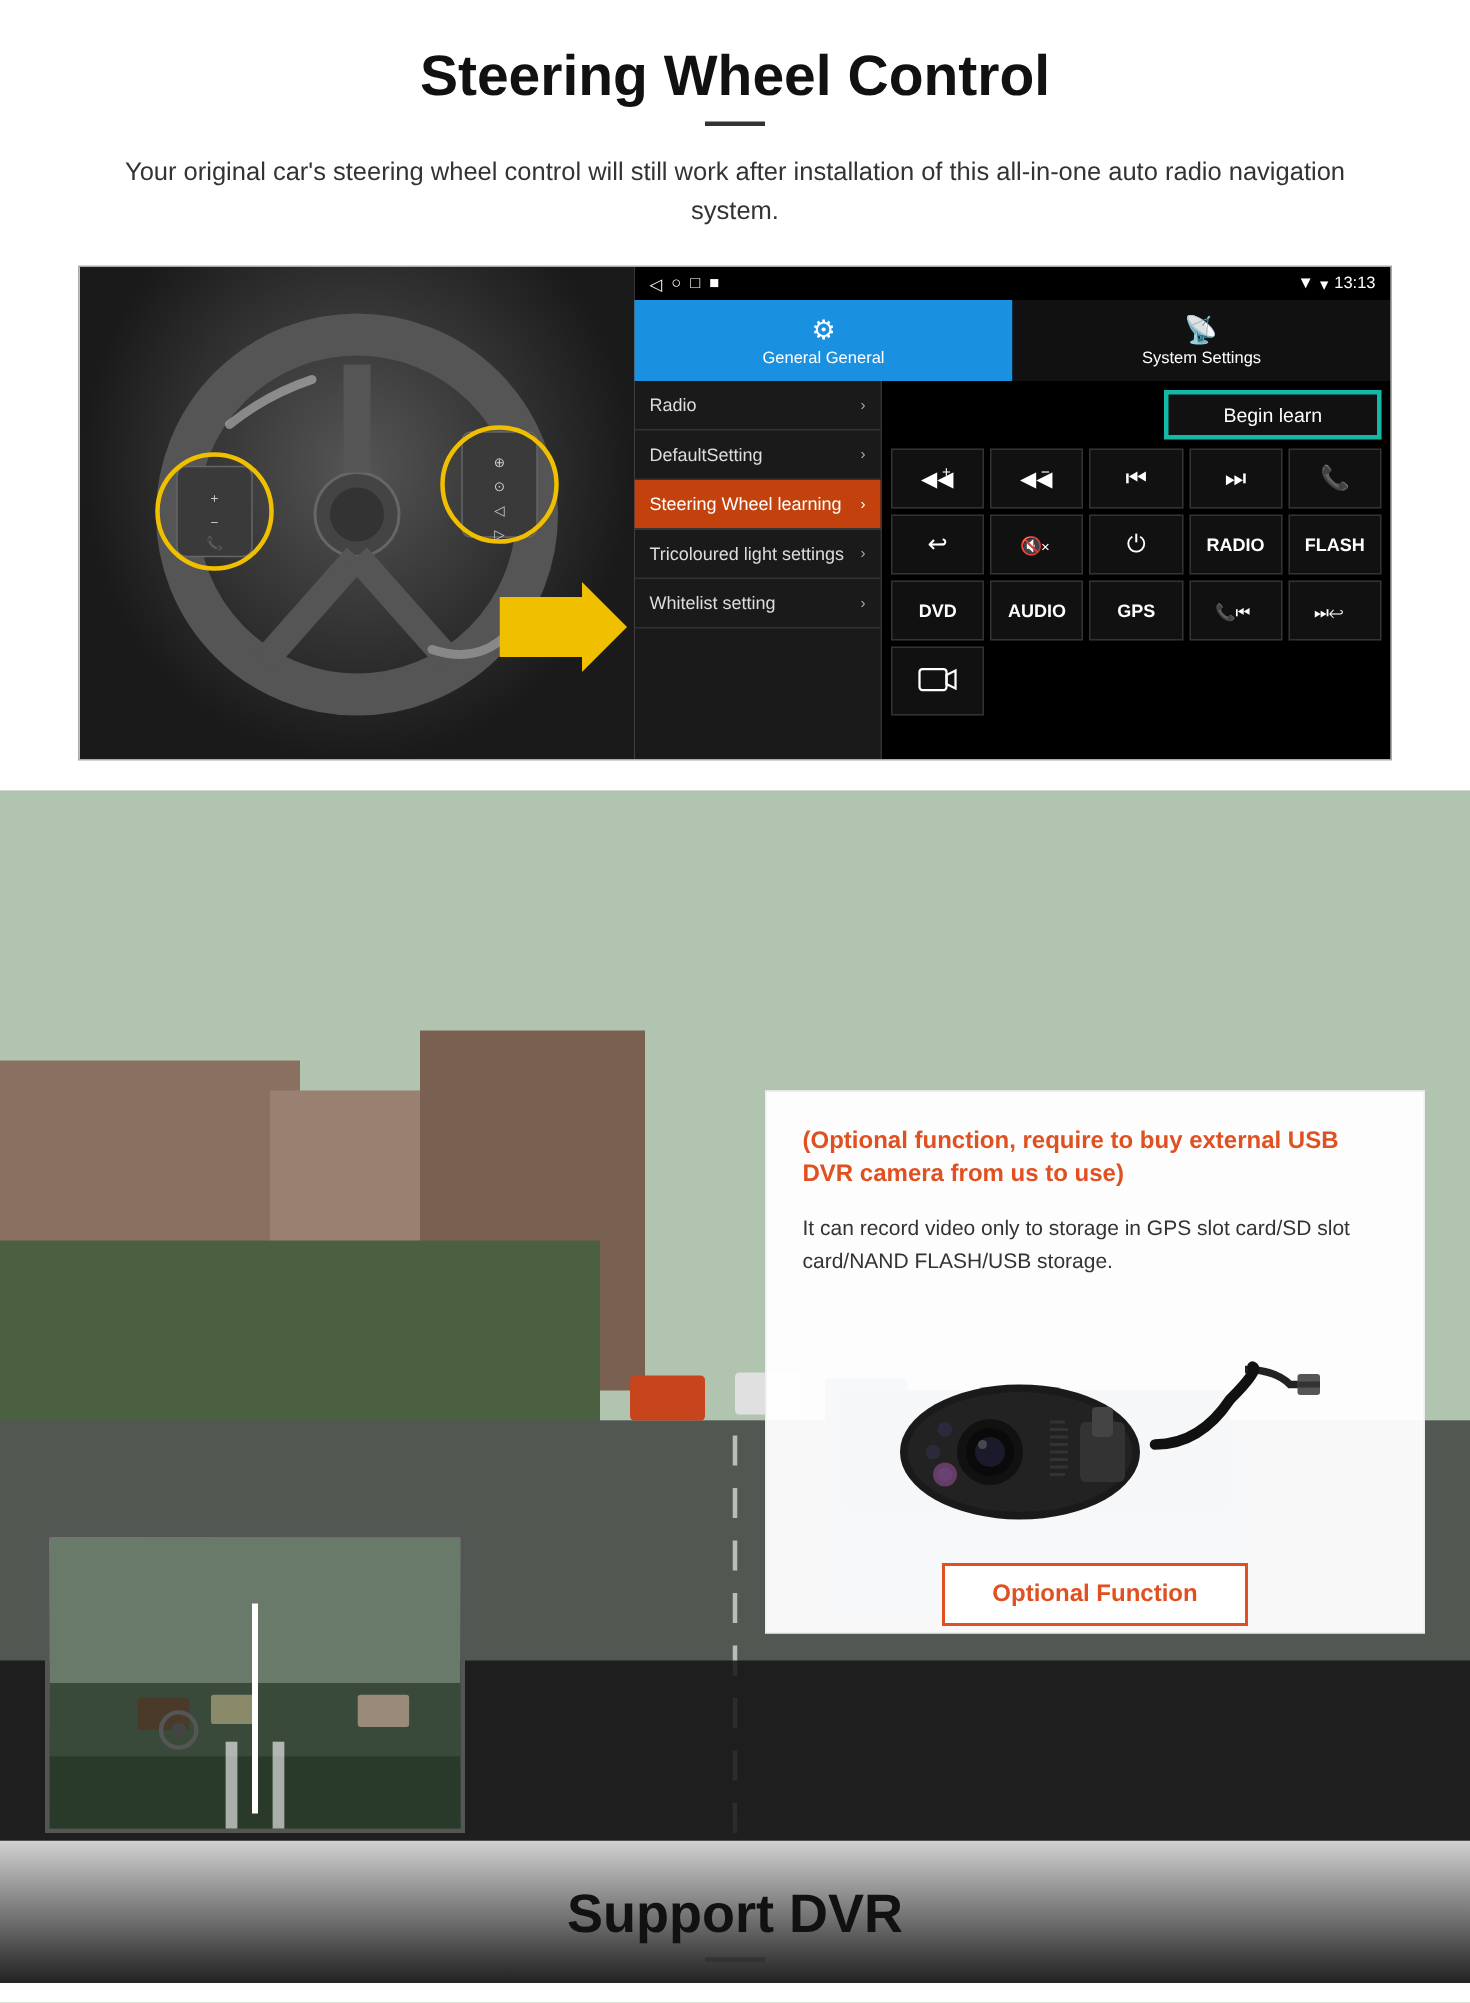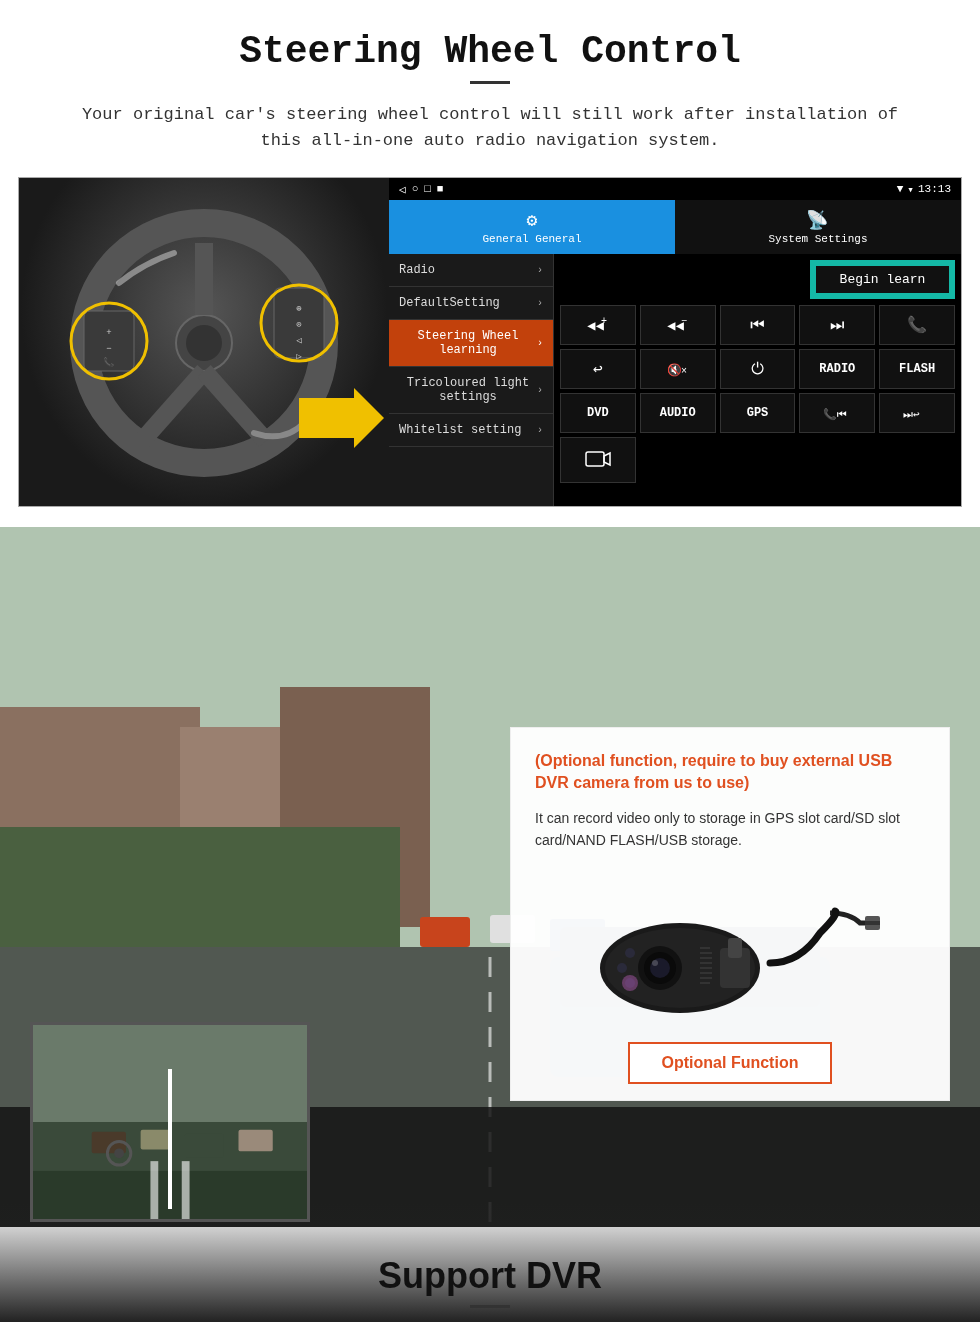--- a/index.html
+++ b/index.html
@@ -6,23 +6,22 @@
     body {
       width: 980px;
       min-height: 1335px;
       font-family: Arial, sans-serif;
       background: #fff;
       overflow-x: hidden;
     }
 
     
     .section-steering {
-      padding: 30px 18px 20px;
+      padding: 30px 52px 20px;
       text-align: center;
-      font-family: Liberation Mono, monospace;
     }
     .section-steering h1 {
       font-size: 38px;
       font-weight: 900;
       color: #111;
       margin-bottom: 8px;
     }
     .section-divider {
       width: 40px;
       height: 3px;
@@ -151,21 +150,21 @@
       flex-direction: column;
       padding: 6px;
     }
     .begin-learn-row {
       display: flex;
       justify-content: flex-end;
       margin-bottom: 6px;
     }
     .begin-learn-btn {
       background: #111;
-      border: 6px solid #14b8a6;
+      border: 3px solid #14b8a6;
       color: #fff;
       font-size: 13px;
       padding: 6px 18px;
       cursor: pointer;
       width: 145px;
       text-align: center;
     }
     .btn-grid {
       display: grid;
       grid-template-columns: repeat(5, 1fr);
@@ -223,21 +222,21 @@
       margin: 8px auto 0;
     }
 
     
     .dvr-card {
       position: absolute;
       right: 30px;
       top: 200px;
       width: 440px;
       background: rgba(255,255,255,0.96);
-      padding: 22px 24px 16px;
+      padding: 22px 24px 4px;
       z-index: 3;
       border: 1px solid #eee;
     }
     .dvr-card-optional {
       color: #e05020;
       font-size: 16px;
       font-weight: bold;
       margin-bottom: 12px;
       line-height: 1.4;
     }

